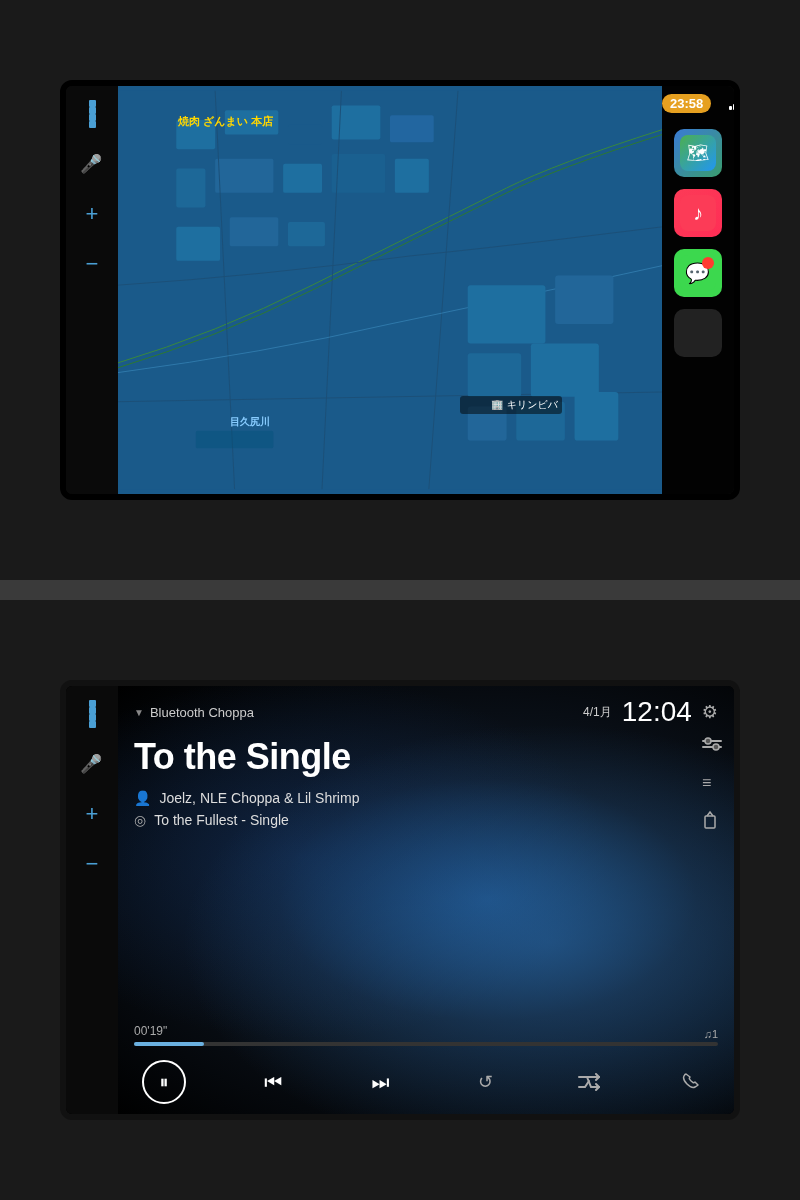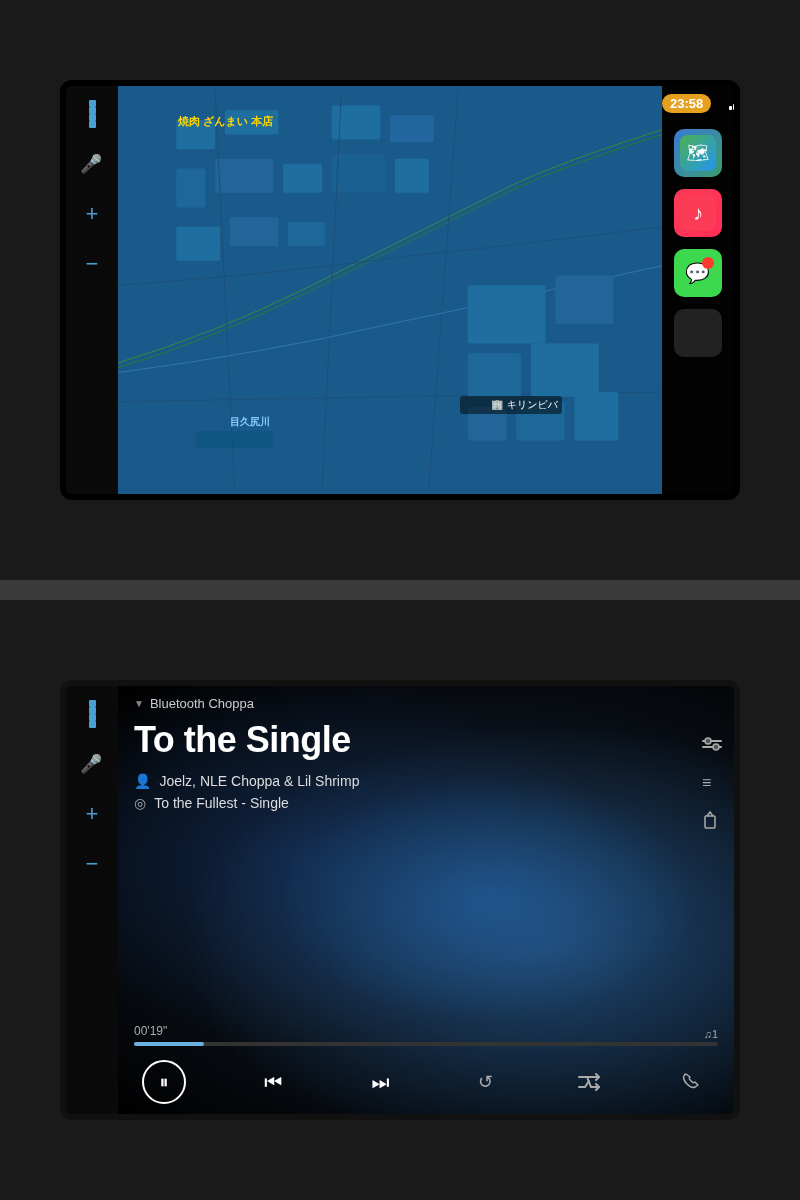--- a/index.html
+++ b/index.html
@@ -575,20 +575,25 @@
     <div class="audio-content">
       <div class="audio-bg"></div>
       <div class="audio-bg-blur"></div>
 
       <div class="audio-overlay">
 
         <div class="audio-header">
           <div class="bluetooth-label">
             <span class="bt-triangle">▼</span>
             <span>Bluetooth Choppa</span>
+          </div>
+          <div class="date-time-area">
+            <span class="date-small">4/1月</span>
+            <span class="time-main">12:04</span>
+            <span class="settings-icon">⚙</span>
           </div>
         </div>
 
         <div class="song-title">To the Single</div>
 
         <div style="display:flex;align-items:flex-start;justify-content:space-between;">
           <div class="song-meta">
             <div class="meta-row">
               <span class="meta-icon">👤</span>
               <span>Joelz, NLE Choppa &amp; Lil Shrimp</span>

